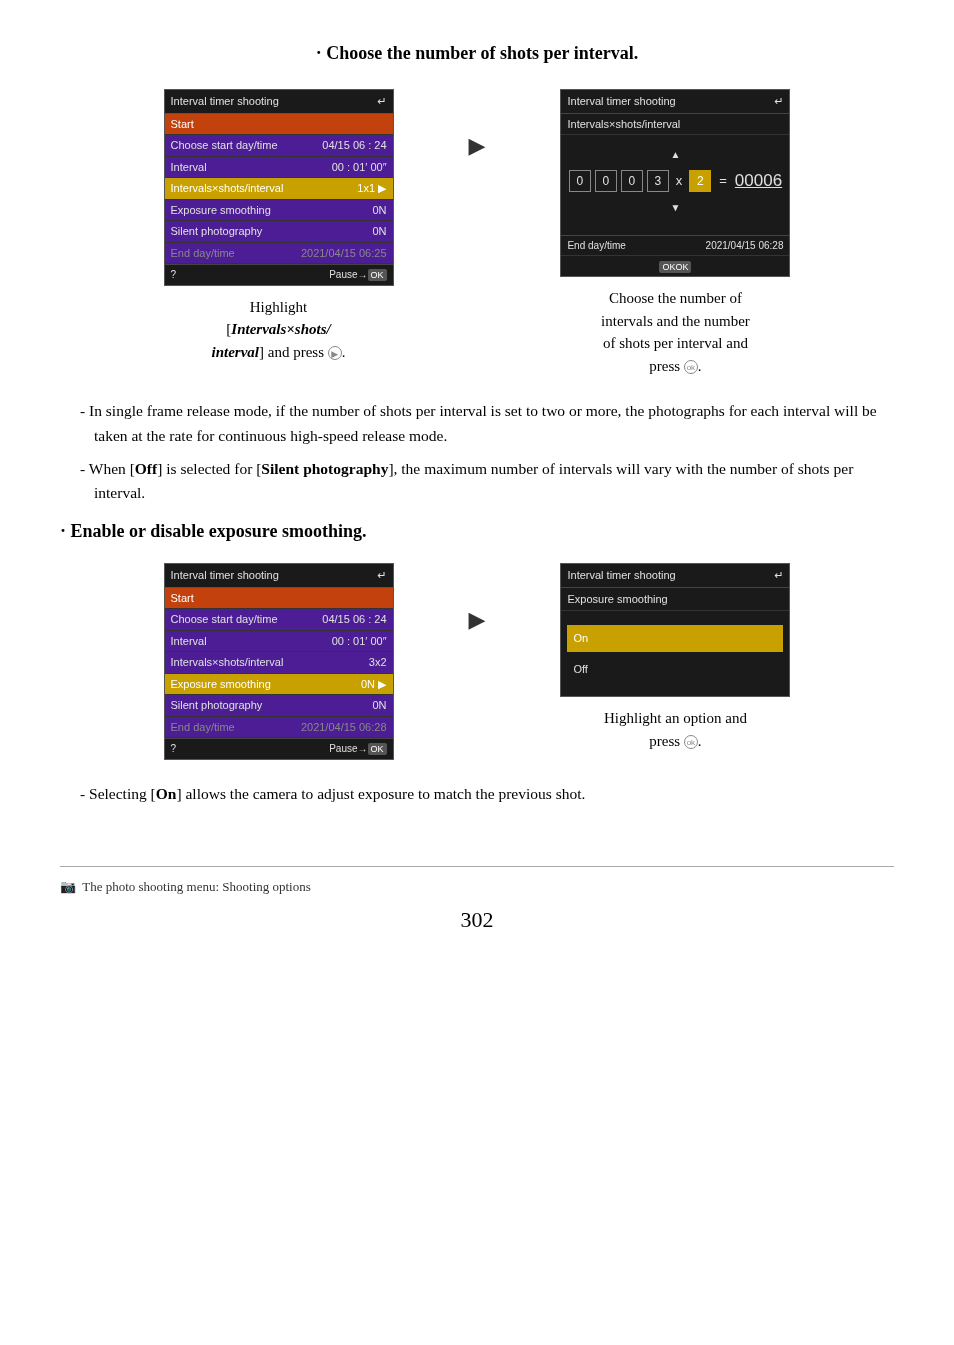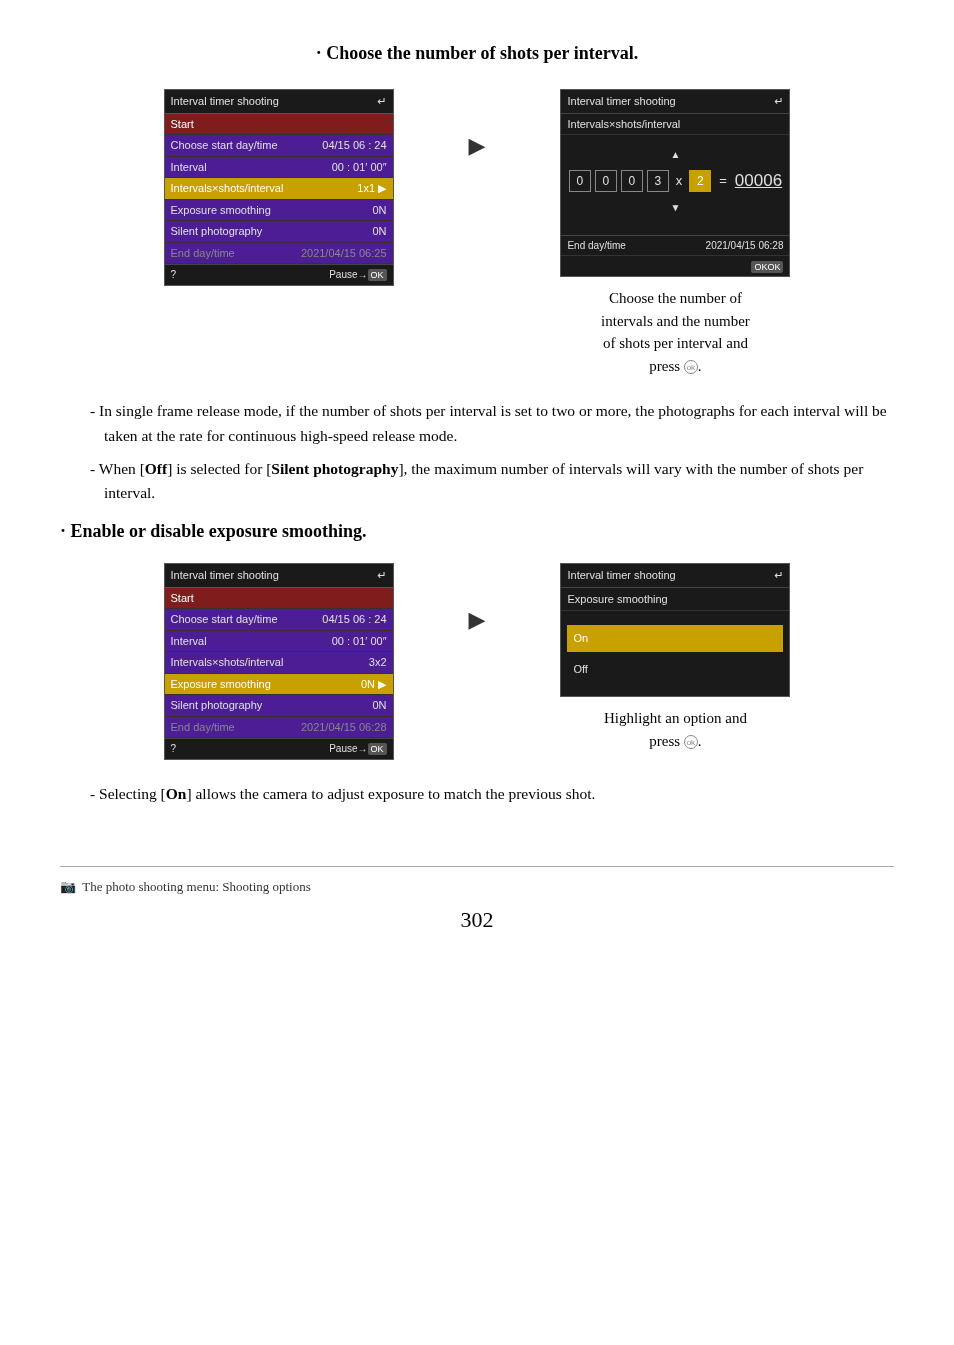--- a/index.html
+++ b/index.html
@@ -65,21 +65,21 @@
     .cam-menu-row {
       display: flex;
       justify-content: space-between;
       padding: 2px 6px;
       border-bottom: 1px solid #333;
       background: #4c1d95;
       color: #e0e0e0;
     }
 
     .cam-menu-row.highlight-start {
-      background: #7f1d1d;
+      background: #c2410c;
       color: #fff;
       padding: 2px 6px;
     }
 
     .cam-menu-row.highlight-yellow {
       background: #c8a000;
       color: #fff;
     }
 
     .cam-menu-row.highlight-orange {
@@ -197,21 +197,20 @@
     .bullet-section {
       margin: 12px 0 12px 20px;
       font-size: 15.5px;
       line-height: 1.6;
     }
 
     .bullet-section p {
       margin-bottom: 8px;
       padding-left: 14px;
       text-indent: -14px;
-      margin-left: 10px;
     }
 
     
     .cam-menu-exposure {
       background: #1a1a1a;
       color: #e0e0e0;
       font-family: Arial, sans-serif;
       font-size: 11px;
       width: 230px;
       border: 1px solid #555;
@@ -309,20 +308,24 @@
         <span>0N</span>
       </div>
       <div class="cam-menu-row dim">
         <span>End day/time</span>
         <span>2021/04/15  06:25</span>
       </div>
       <div class="cam-menu-footer">
         <span>?</span>
         <span>Pause→<span class="ok-btn">OK</span></span>
       </div>
+    </div>
+    <div class="caption">
+      Highlight<br>
+      [<b>Intervals×shots/<br>interval</b>] and press <span class="right-arrow-btn">▶</span>.
     </div>
   </div>
 
   <div class="arrow-between">▶</div>
 
   <div class="diagram-col">
     <div class="cam-menu-intervals">
       <div class="intervals-title">
         <span>Interval timer shooting</span>
         <span>↵</span>
@@ -341,21 +344,21 @@
           <div class="num-box active">2</div>
           <span style="color:#e0e0e0; font-size:13px; margin:0 4px;">=</span>
           <span style="color:#e0e0e0; font-size:17px;text-decoration:underline;">00006</span>
         </div>
         <div class="arrow-up-down">▼</div>
       </div>
       <div class="intervals-footer">
         <span>End day/time</span>
         <span>2021/04/15  06:28</span>
       </div>
-      <div style="text-align:right; padding:2px 6px; background:#1a1a1a; border-top:1px solid #333;">
+      <div style="text-align:center; padding:2px 6px; background:#1a1a1a; border-top:1px solid #333;">
         <span class="ok-btn">OKOK</span>
       </div>
     </div>
     <div class="caption">
       Choose the number of<br>
       intervals and the number<br>
       of shots per interval and<br>
       press <span class="ok-circle">ok</span>.
     </div>
   </div>

